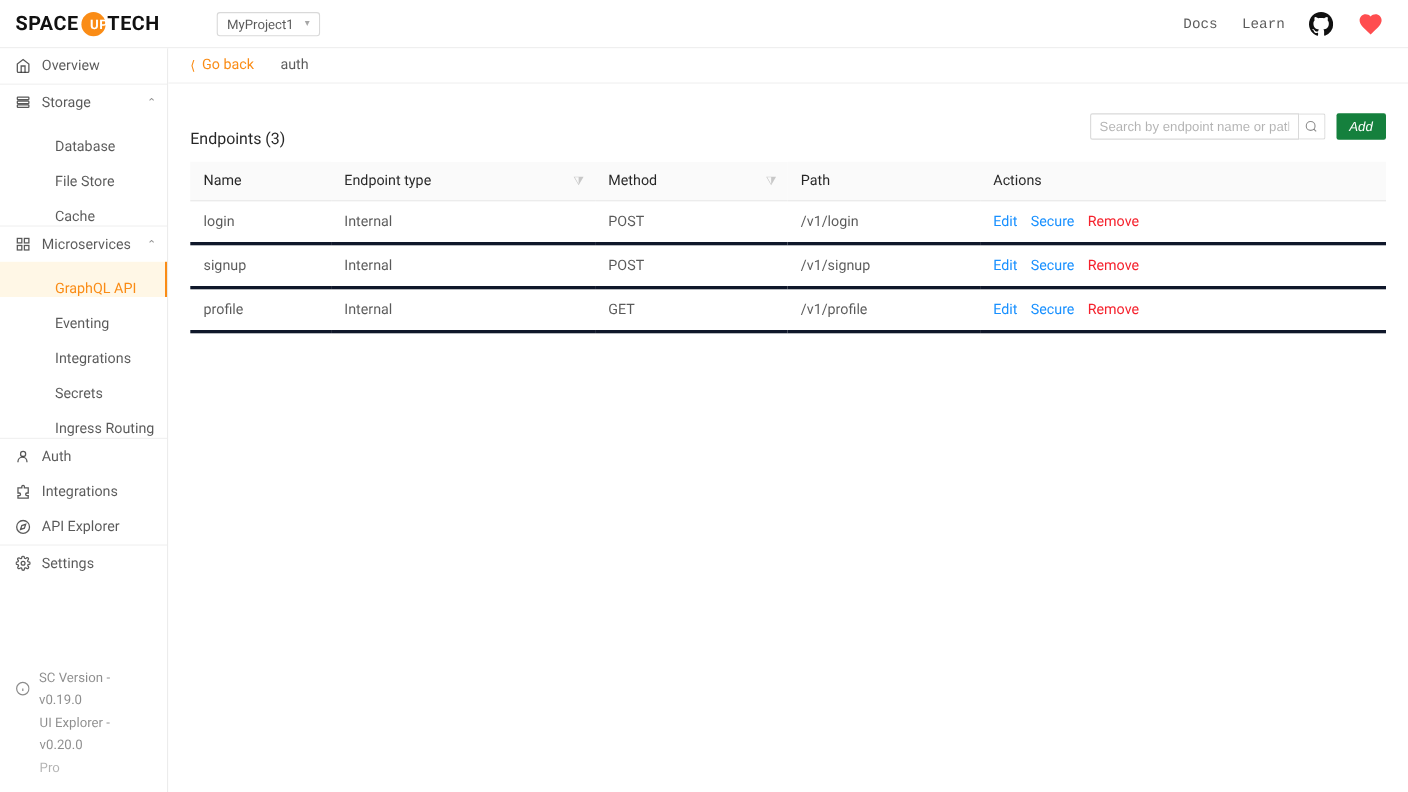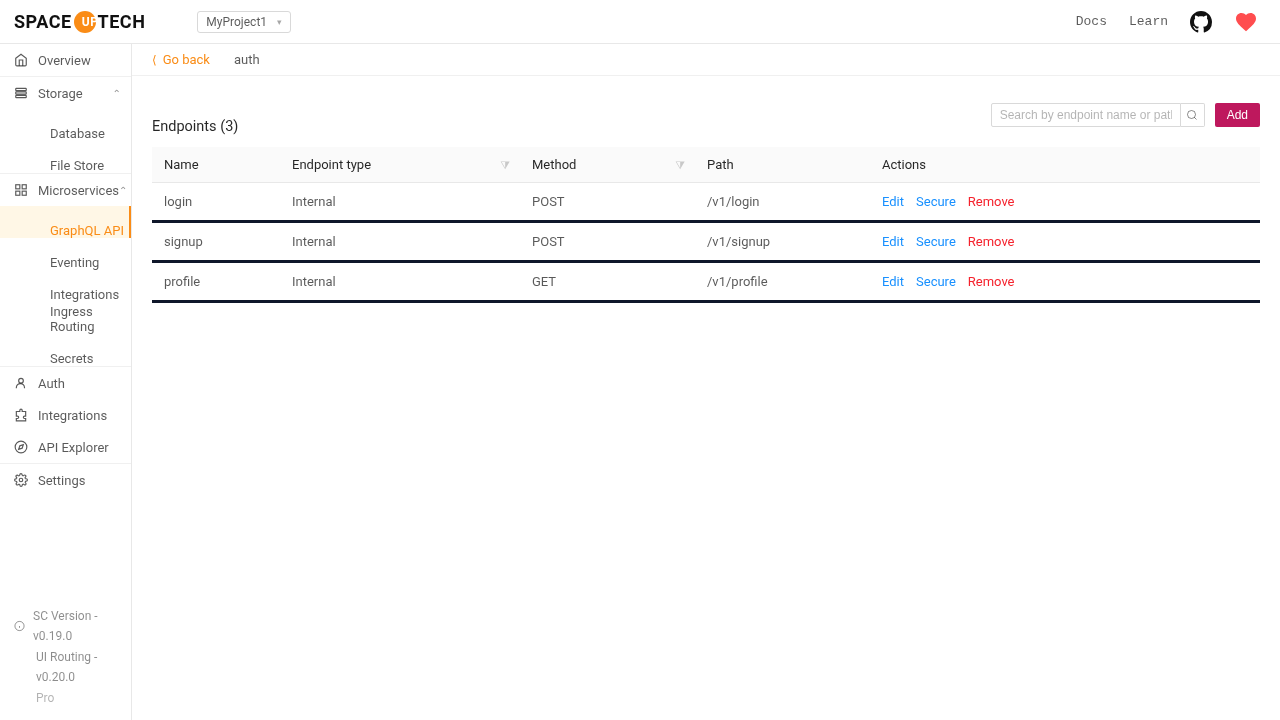--- a/index.html
+++ b/index.html
@@ -14,21 +14,21 @@
 .project-select .caret { margin-left: 10px; font-size: 9px; color: rgba(0,0,0,0.35); }
 .topbar-spacer { flex: 1; }
 .topbar-link { font-size: 13px; color: rgba(0,0,0,0.65); margin-right: 22px; cursor: pointer; font-family: Liberation Mono, monospace; }
 .github-icon { width: 22px; height: 22px; margin-right: 22px; cursor: pointer; }
 .heart-icon { width: 24px; height: 24px; cursor: pointer; margin-right: 8px; }
 
 
 .body { flex: 1; display: flex; min-height: 0; }
 
 
-.sidebar { width: 132px; border-right: 1px solid #e8e8e8; display: flex; flex-direction: column; flex-shrink: 0; background: #fff; }
+.sidebar { width: 153px; border-right: 1px solid #e8e8e8; display: flex; flex-direction: column; flex-shrink: 0; background: #fff; }
 .side-scroll { flex: 1; overflow-y: auto; }
 .side-item { height: 32px; display: flex; align-items: center; padding-left: 14px; padding-right: 10px; font-size: 13px; color: rgba(0,0,0,0.65); cursor: pointer; }
 .side-item .icon { width: 14px; height: 14px; margin-right: 10px; display: inline-flex; align-items: center; justify-content: center; }
 .side-item .chev { margin-left: auto; font-size: 10px; color: rgba(0,0,0,0.45); }
 .side-sub { height: 32px; display: flex; align-items: flex-end; padding-left: 50px; font-size: 13px; color: rgba(0,0,0,0.65); cursor: pointer; }
 .side-sub.active { color: #fa8c16; background: #fff7e6; border-right: 2px solid #fa8c16; }
 .side-sep { border-bottom: 1px solid #f0f0f0; margin: 0; }
 .side-footer { padding: 10px 14px 12px 14px; font-size: 12px; color: rgba(0,0,0,0.45); line-height: 1.7; }
 .side-footer .row { display: flex; align-items: center; }
 .side-footer .info { width: 14px; height: 14px; margin-right: 8px; }
@@ -41,21 +41,21 @@
 .breadcrumb .back .arr { font-size: 12px; margin-right: 6px; }
 .breadcrumb .crumb { color: rgba(0,0,0,0.65); }
 .content { padding: 18px 20px; flex: 1; overflow: auto; }
 .head-row { display: flex; align-items: center; margin-bottom: 12px; }
 .head-title { font-size: 14.5px; color: rgba(0,0,0,0.85); margin-top: 24px; }
 .head-spacer { flex: 1; }
 .search-wrap { display: flex; align-items: center; }
 .search-input { width: 190px; height: 24px; border: 1px solid #d9d9d9; border-radius: 2px 0 0 2px; padding: 0 8px; font-size: 12px; color: rgba(0,0,0,0.65); outline: none; }
 .search-input::placeholder { color: rgba(0,0,0,0.3); }
 .search-btn { width: 24px; height: 24px; border: 1px solid #d9d9d9; border-left: none; border-radius: 0 2px 2px 0; background: #fff; display: flex; align-items: center; justify-content: center; cursor: pointer; }
-.add-btn { margin-left: 10px; height: 24px; padding: 0 12px; background: #be185d; color: #fff; border: none; border-radius: 2px; font-size: 12px; cursor: pointer; }
+.add-btn { margin-left: 10px; height: 24px; padding: 0 12px; background: #15803d; color: #fff; border: none; border-radius: 2px; font-size: 12px; cursor: pointer; font-style: italic; }
 
 
 .tbl { width: 100%; border-collapse: collapse; }
 .tbl thead th { background: #fafafa; text-align: left; font-weight: 400; font-size: 13px; color: rgba(0,0,0,0.85); padding: 10px 12px; border-bottom: 1px solid #e8e8e8; }
 .tbl thead th.has-filter { position: relative; }
 .tbl thead th .filter { position: absolute; right: 10px; top: 50%; transform: translateY(-50%); font-size: 11px; color: rgba(0,0,0,0.2); }
 .tbl tbody td { padding: 11px 12px; border-bottom: 3px solid #0f172a; font-size: 13px; color: rgba(0,0,0,0.65); }
 .col-name { width: 128px; }
 .col-type { width: 240px; }
 .col-method { width: 175px; }
@@ -115,20 +115,23 @@
             </span>
           <span>Storage</span>
           <span class="chev">⌃</span>
         </div>
         <div class="side-sub">
             <span>Database</span>
           </div>
         <div class="side-sub">
             <span>File Store</span>
           </div>
+        <div class="side-sub">
+            <span>Cache</span>
+          </div>
         <div class="side-sep"></div>
         <div class="side-item">
           <span class="icon">
               <svg viewBox="0 0 24 24" width="14" height="14" fill="none" stroke="currentColor" stroke-width="2">
                 <rect x="3" y="3" width="7" height="7"></rect>
                 <rect x="14" y="3" width="7" height="7"></rect>
                 <rect x="3" y="14" width="7" height="7"></rect>
                 <rect x="14" y="14" width="7" height="7"></rect>
               </svg>
             </span>
@@ -138,24 +141,24 @@
         <div class="side-sub active">
             <span>GraphQL API</span>
           </div>
         <div class="side-sub">
             <span>Eventing</span>
           </div>
         <div class="side-sub">
             <span>Integrations</span>
           </div>
         <div class="side-sub">
+            <span>Secrets</span>
+          </div>
+        <div class="side-sub">
             <span>Ingress Routing</span>
-          </div>
-        <div class="side-sub">
-            <span>Secrets</span>
           </div>
         <div class="side-sep"></div>
         <div class="side-item">
           <span class="icon">
               <svg viewBox="0 0 24 24" width="14" height="14" fill="none" stroke="currentColor" stroke-width="2">
                 <circle cx="12" cy="8" r="4"></circle>
                 <path d="M4 21v-1a7 7 0 0114 0v1"></path>
               </svg>
             </span>
           <span>Auth</span>
@@ -190,21 +193,21 @@
       </div>
       <div class="side-footer">
         <div class="row">
           <svg class="info" viewBox="0 0 24 24" fill="none" stroke="rgba(0,0,0,0.45)" stroke-width="2">
               <circle cx="12" cy="12" r="10"></circle>
               <line x1="12" y1="16" x2="12" y2="12"></line>
               <line x1="12" y1="8" x2="12" y2="8"></line>
             </svg>
           <span>SC Version - v0.19.0</span>
         </div>
-        <div class="indent">UI Routing - v0.20.0</div>
+        <div class="indent">UI Explorer - v0.20.0</div>
         <div class="indent" style="color:rgba(0,0,0,0.3)">Pro</div>
       </div>
     </div>
 
     <div class="main">
       <div class="breadcrumb">
         <span class="back">
           <span class="arr">⟨</span>
           <span>Go back</span>
         </span>

